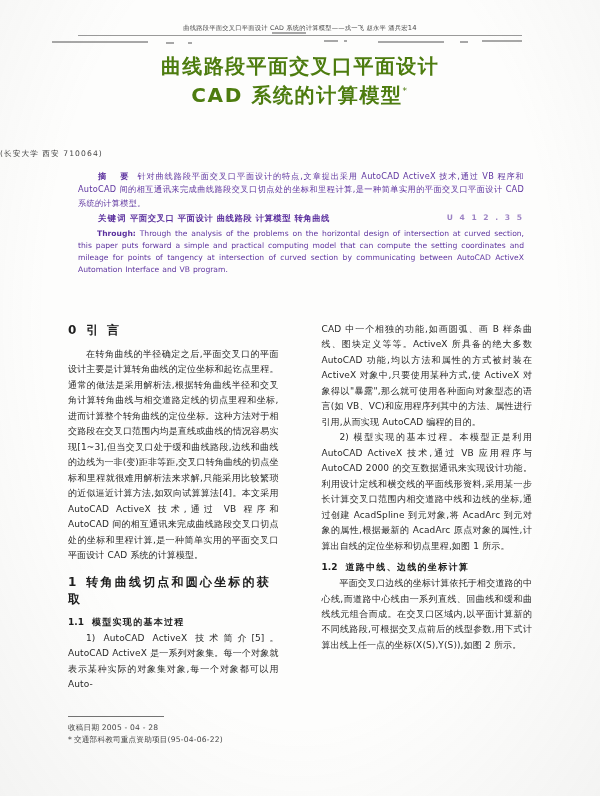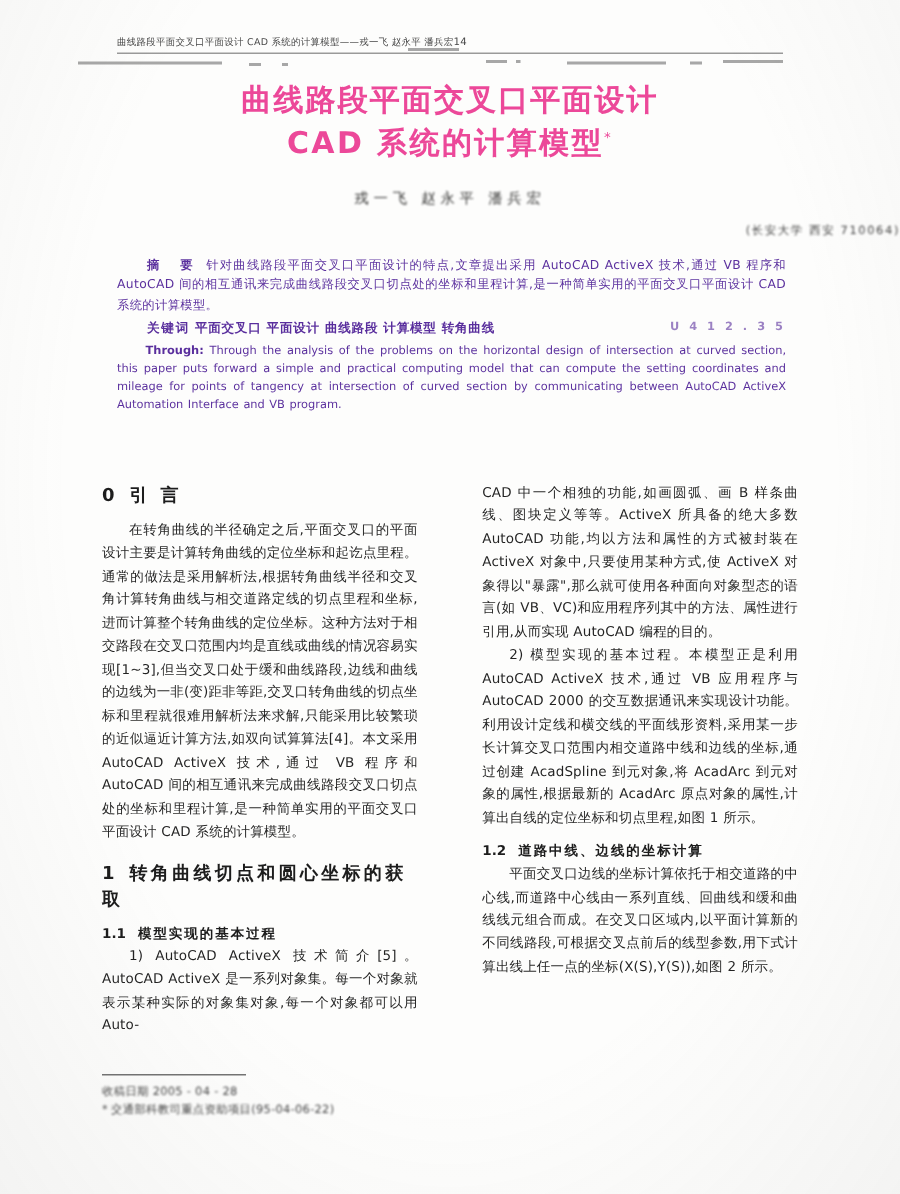--- a/index.html
+++ b/index.html
@@ -40,21 +40,21 @@
   }
 
   
   .running-head {
     position: absolute;
     left: 78px;
     top: 24px;
     width: 444px;
     display: flex;
     align-items: baseline;
-    justify-content: flex-start;
+    justify-content: center;
     font-size: 6.3px;
     color: #2d2d2d;
     font-family: "DejaVu Sans", sans-serif;
     letter-spacing: 0.2px;
     filter: blur(0.45px);
     opacity: 0.88;
   }
   .rh-left { white-space: nowrap; }
   .rh-page { font-size: 6.8px; }
 
@@ -80,21 +80,21 @@
   .title-block {
     position: absolute;
     left: 0;
     top: 52px;
     width: 600px;
     text-align: center;
   }
   .title-line {
     font-size: 20px;
     font-weight: bold;
-    color: #ec4899;
+    color: #4d7c0f;
     letter-spacing: 1.4px;
     line-height: 1.45;
     font-family: "DejaVu Sans", sans-serif;
     filter: blur(0.22px);
   }
   .title-line .sup {
     font-size: 9px;
     vertical-align: super;
     font-weight: normal;
   }
@@ -112,21 +112,21 @@
     color: #1b1b1b;
     letter-spacing: 3.2px;
     filter: blur(0.6px);
     opacity: 0.9;
   }
   .affiliation {
     position: absolute;
     left: 0;
     top: 149px;
     width: 600px;
-    text-align: right;
+    text-align: left;
     font-size: 7.6px;
     color: #262626;
     letter-spacing: 1.1px;
     filter: blur(0.65px);
     opacity: 0.87;
   }
 
   
   .abstract-block {
     position: absolute;
@@ -283,21 +283,20 @@
     <div class="head-rule-seg" style="left:300px; top:6px; width:66px;"></div>
     <div class="head-rule-seg" style="left:382px; top:6px; width:8px;"></div>
     <div class="head-rule-seg" style="left:404px; top:5px; width:40px;"></div>
   </div>
 
   <div class="title-block">
     <div class="title-line">曲线路段平面交叉口平面设计</div>
     <div class="title-line title-latin"><span>CAD 系统的计算模型</span><span class="sup">*</span></div>
   </div>
 
-  <div class="authors">戎一飞  赵永平  潘兵宏</div>
   <div class="affiliation">(长安大学  西安 710064)</div>
 
   <div class="abstract-block">
     <div class="ab-zh">
       <b class="lbl">摘  要</b>
       <span>针对曲线路段平面交叉口平面设计的特点,文章提出采用 AutoCAD ActiveX 技术,通过 VB 程序和 AutoCAD 间的相互通讯来完成曲线路段交叉口切点处的坐标和里程计算,是一种简单实用的平面交叉口平面设计 CAD 系统的计算模型。</span>
     </div>
     <div class="kw-zh">
       <span class="kw-label">关键词</span>
       <span class="kw-items">平面交叉口  平面设计  曲线路段  计算模型  转角曲线</span>

